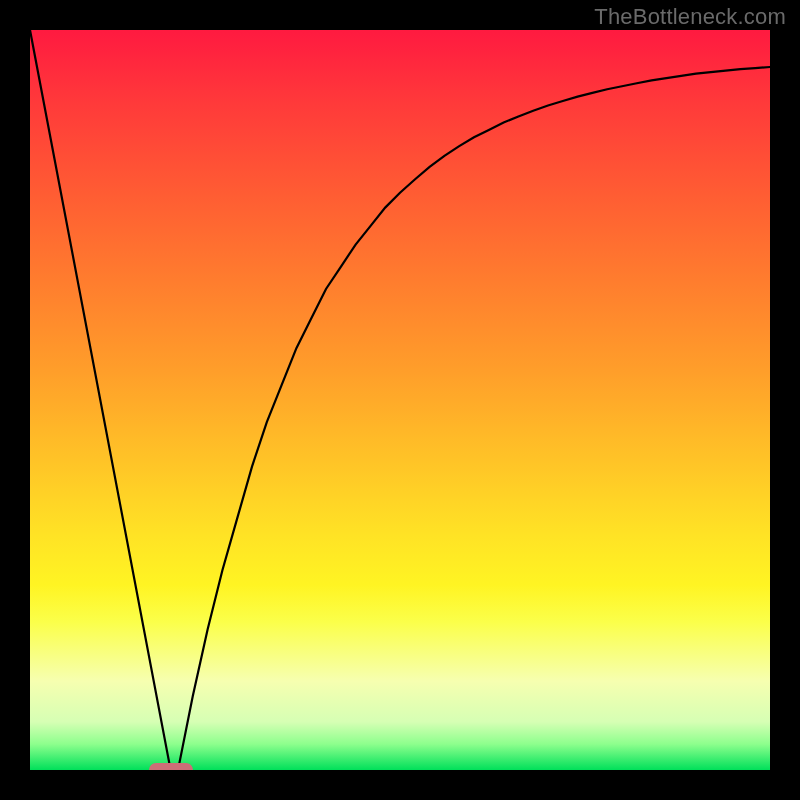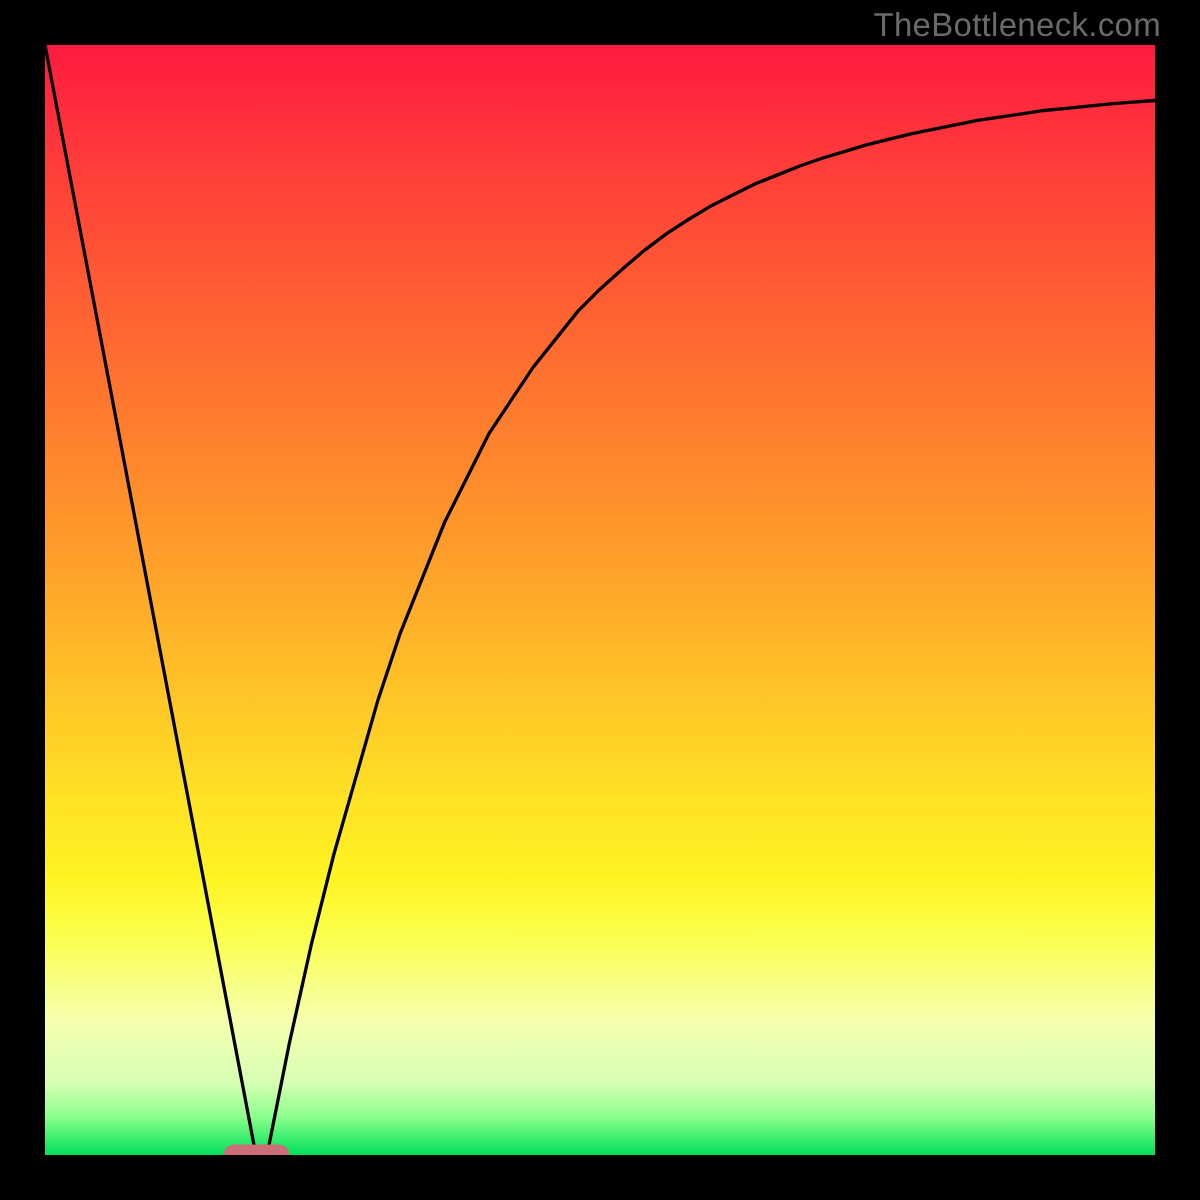--- a/index.html
+++ b/index.html
@@ -40,21 +40,21 @@
       #fbff4a 80%,
       #f6ffb0 88%,
       #d6ffb4 93.5%,
       #8dff8d 96.5%,
       #00e05a 100%
     );
   }
   .watermark {
     position: absolute;
     top: 4px;
-    right: 26px;
+    right: 14px;
     font-family: Arial, Helvetica, sans-serif;
     font-size: 22px;
     color: #6a6a6a;
     font-weight: 500;
     letter-spacing: 0.2px;
   }
   svg.curves {
     position: absolute;
     left: 0; top: 0;
     width: 740px; height: 740px;

